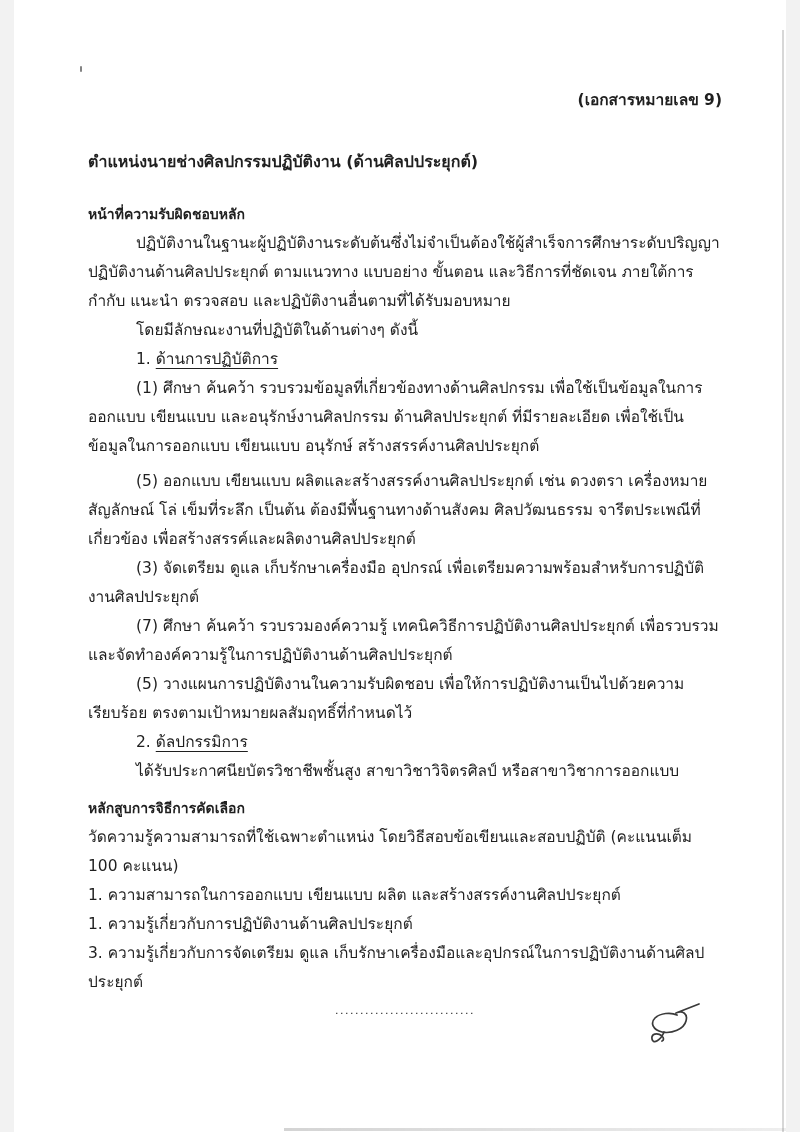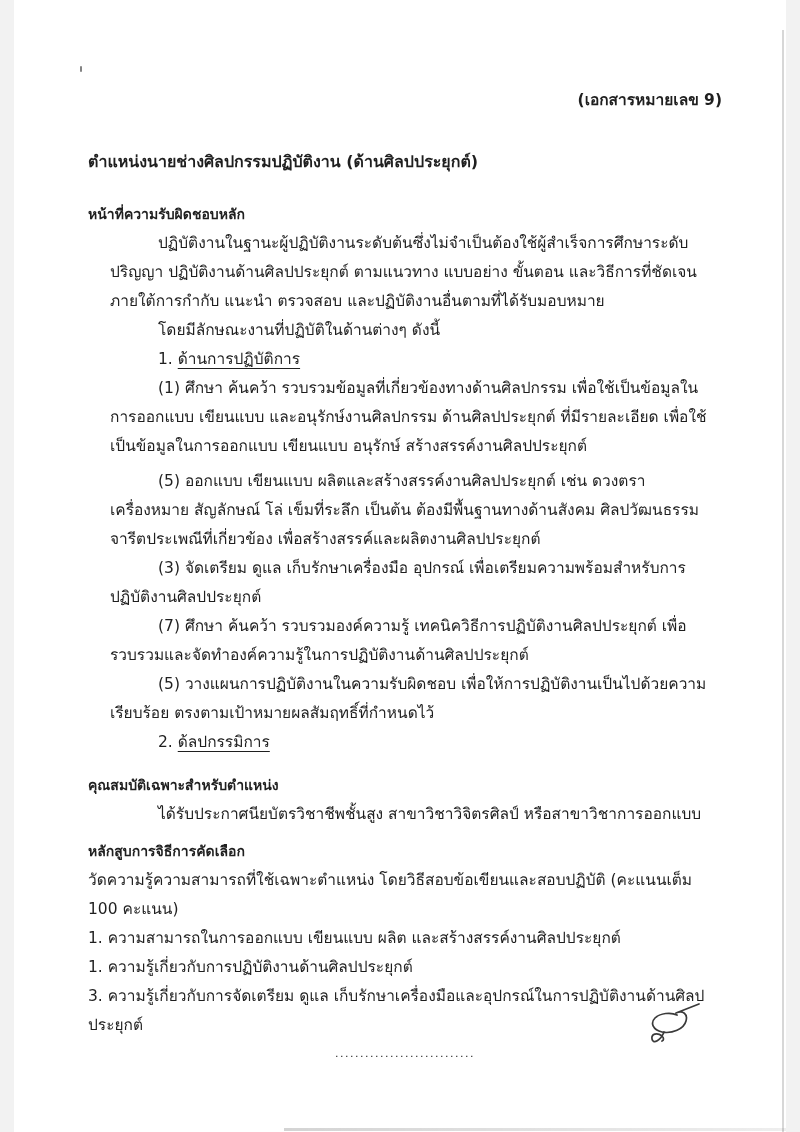--- a/index.html
+++ b/index.html
@@ -28,21 +28,21 @@
     font-weight: 700;
     font-size: 16px;
     line-height: 29px;
   }
   .h1 {
     margin-top: 24px;
     font-weight: 700;
     font-size: 14px;
     line-height: 29px;
   }
-  .indent { text-indent: 48px; margin-left: 22px; }
+  .indent { text-indent: 48px; }
   .subhead .u { text-decoration: underline; text-underline-offset: 4px; }
   .mt6 { margin-top: 6px; }
   .mt8 { margin-top: 8px; }
   .mt14 { margin-top: 14px; }
   .dotted-line {
     margin-top: 6px;
     text-align: center;
     font-size: 11px;
     letter-spacing: 1.5px;
     color: #2b2b2b;
@@ -103,21 +103,20 @@
 
     <p class="indent">(1) ศึกษา ค้นคว้า รวบรวมข้อมูลที่เกี่ยวข้องทางด้านศิลปกรรม เพื่อใช้เป็นข้อมูลในการออกแบบ เขียนแบบ และอนุรักษ์งานศิลปกรรม ด้านศิลปประยุกต์ ที่มีรายละเอียด เพื่อใช้เป็นข้อมูลในการออกแบบ เขียนแบบ อนุรักษ์ สร้างสรรค์งานศิลปประยุกต์</p>
     <p class="indent mt6">(5) ออกแบบ เขียนแบบ ผลิตและสร้างสรรค์งานศิลปประยุกต์ เช่น ดวงตรา เครื่องหมาย สัญลักษณ์ โล่ เข็มที่ระลึก เป็นต้น ต้องมีพื้นฐานทางด้านสังคม ศิลปวัฒนธรรม จารีตประเพณีที่เกี่ยวข้อง เพื่อสร้างสรรค์และผลิตงานศิลปประยุกต์</p>
     <p class="indent">(3) จัดเตรียม ดูแล เก็บรักษาเครื่องมือ อุปกรณ์ เพื่อเตรียมความพร้อมสำหรับการปฏิบัติงานศิลปประยุกต์</p>
     <p class="indent">(7) ศึกษา ค้นคว้า รวบรวมองค์ความรู้ เทคนิควิธีการปฏิบัติงานศิลปประยุกต์ เพื่อรวบรวมและจัดทำองค์ความรู้ในการปฏิบัติงานด้านศิลปประยุกต์</p>
     <p class="indent">(5) วางแผนการปฏิบัติงานในความรับผิดชอบ เพื่อให้การปฏิบัติงานเป็นไปด้วยความเรียบร้อย ตรงตามเป้าหมายผลสัมฤทธิ์ที่กำหนดไว้</p>
 
     <p class="indent subhead"><span>2.</span> <span class="u">ด้ลปกรรมิการ</span></p>
 
 
-    <div class="h1 mt14">คุณสมบัติเฉพาะสำหรับตำแหน่ง</div>
     <p class="indent">ได้รับประกาศนียบัตรวิชาชีพชั้นสูง สาขาวิชาวิจิตรศิลป์ หรือสาขาวิชาการออกแบบ</p>
 
     <div class="h1 mt8">หลักสูบการจิธีการคัดเลือก</div>
     <p>วัดความรู้ความสามารถที่ใช้เฉพาะตำแหน่ง โดยวิธีสอบข้อเขียนและสอบปฏิบัติ (คะแนนเต็ม 100 คะแนน)</p>
     <p>1. ความสามารถในการออกแบบ เขียนแบบ ผลิต และสร้างสรรค์งานศิลปประยุกต์</p>
     <p>1. ความรู้เกี่ยวกับการปฏิบัติงานด้านศิลปประยุกต์</p>
     <p>3. ความรู้เกี่ยวกับการจัดเตรียม ดูแล เก็บรักษาเครื่องมือและอุปกรณ์ในการปฏิบัติงานด้านศิลปประยุกต์</p>
 
     <div class="dotted-line">............................</div>
   </div>

